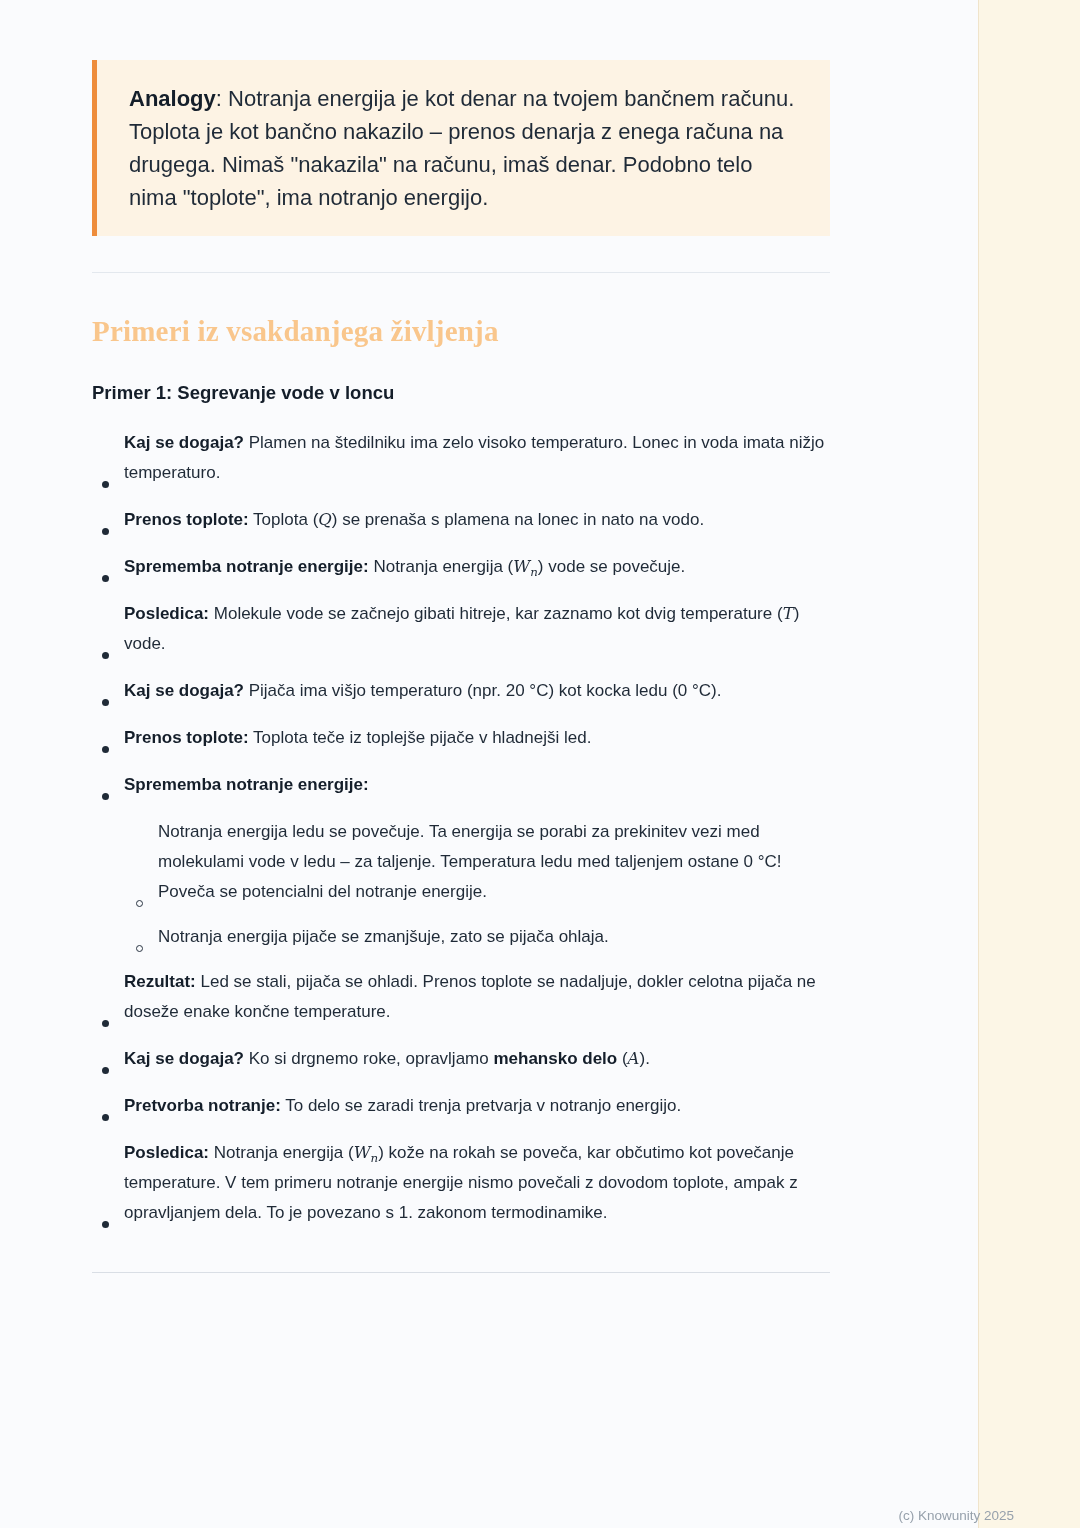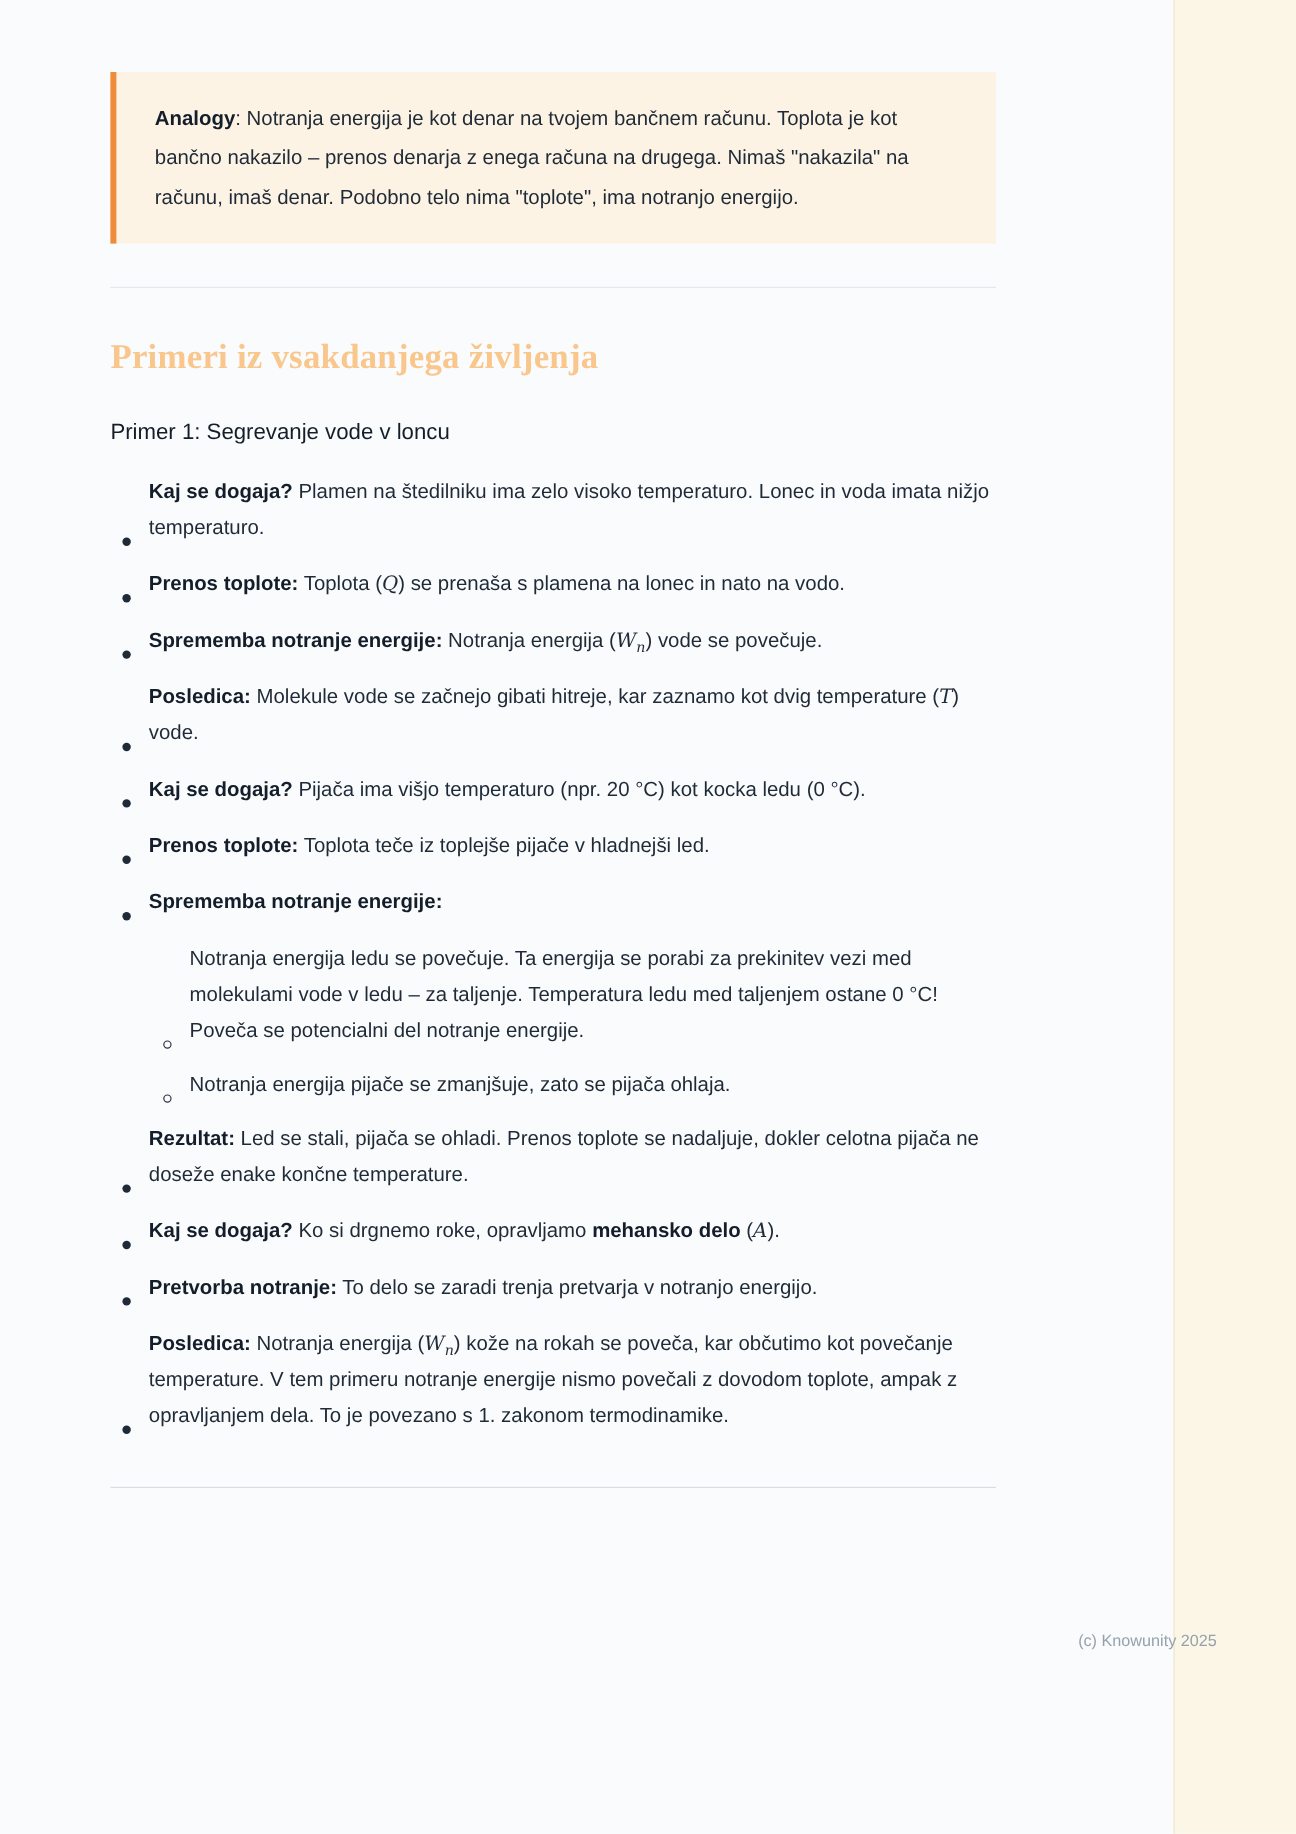--- a/index.html
+++ b/index.html
@@ -27,40 +27,40 @@
     border-left:1px solid #f0e4cb;
   }
   .content{
     position:absolute;top:0;left:92px;width:738px;
   }
   .callout{
     margin-top:60px;
     background:var(--callout-bg);
     border-left:5px solid var(--accent-orange);
     padding:22px 30px 22px 32px;
-    font-size:17px;
+    font-size:22px;
     line-height:33px;
   }
   .divider{
     border:none;border-top:1px solid var(--divider);
     margin:36px 0 0 0;
   }
   .divider.bottom{border-top-color:#d9dee5;margin-top:44px;}
   .main-heading{
     margin-top:42px;
     font-size:29px;
     font-weight:bold;
     color:var(--heading-orange);
     letter-spacing:.2px;
     font-family:Liberation Serif, serif;
   }
   .section-title{
     margin:34px 0 24px 0;
     font-size:18.5px;
-    font-weight:normal;
+    font-weight:bold;
     color:#141e2a;
   }
   .bullet-list{margin-bottom:6px;}
   .bullet-item{
     display:flex;
     align-items:flex-end;
     padding-left:10px;
     margin-bottom:17px;
     font-size:17px;
     line-height:30px;
@@ -84,21 +84,21 @@
     font-style:italic;
     font-size:.97em;
   }
   .math sub{
     font-size:.72em;
     font-style:italic;
     line-height:0;
   }
   .footer{
     position:absolute;
-    top:1360px;right:66px;
+    top:1508px;right:66px;
     font-size:13.5px;
     color:var(--muted);
   }
 </style>
 </head>
 <body>
 
 <div class="edge-strip"></div>
 
 <main class="content">

